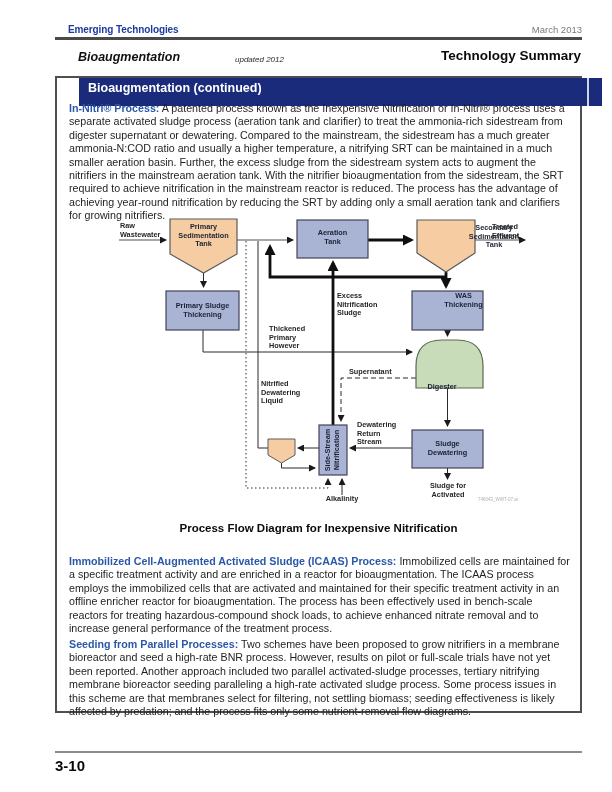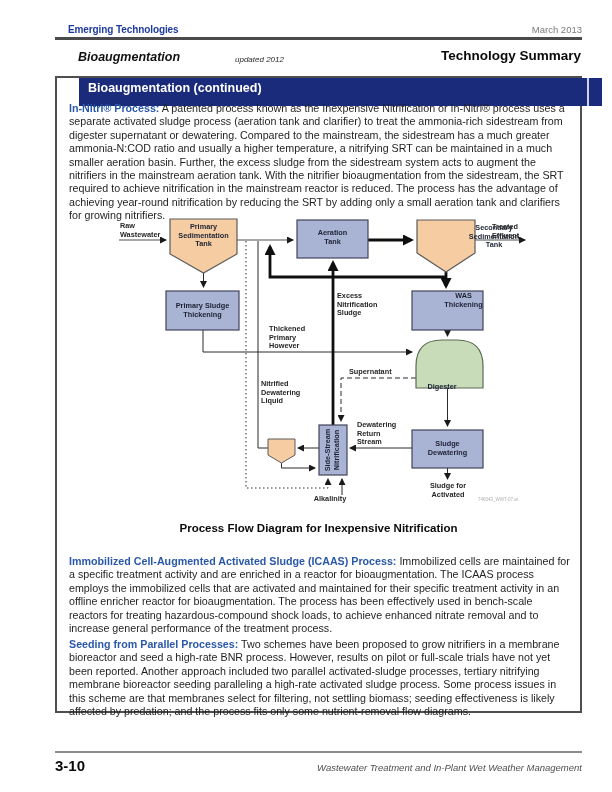--- a/index.html
+++ b/index.html
@@ -154,22 +154,21 @@
 However</div>
   <div class="dlabel" style="left:261px;top:380px;width:56px;">Nitrified
 Dewatering
 Liquid</div>
   <div class="dlabel" style="left:349px;top:368px;width:62px;">Supernatant</div>
   <div class="dlabel" style="left:357px;top:421px;width:54px;">Dewatering
 Return
 Stream</div>
   <div class="dlabel center" style="left:423px;top:482px;width:50px;">Sludge for
 Activated</div>
-  <div class="dlabel center" style="left:306px;top:495px;width:48px;text-align:center;">Alkalinity</div>
+  <div class="dlabel center" style="left:318px;top:495px;width:48px;text-align:center;">Alkalinity</div>
   <div class="file-label">746043_WWT-07.ai</div>
 
   <div class="ftr-rule"></div>
   <div class="ftr-row">
     <span class="ftr-page">3-10</span>
-    <span class="ftr-right">Wastewater Treatment and In-Plant Wet Weather Management</span>
   </div>
 
 </div>
 
 </body></html>

